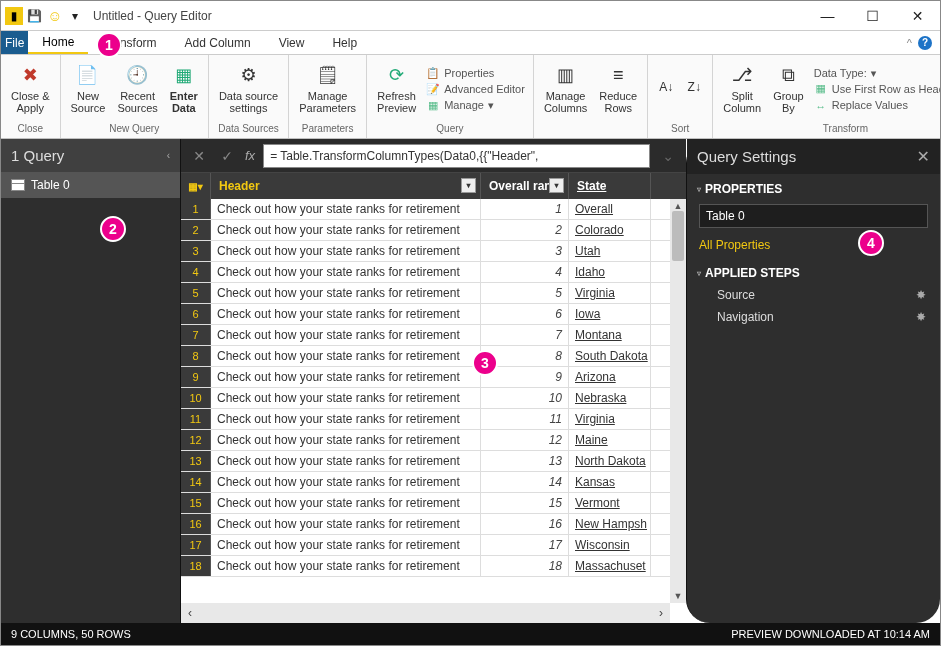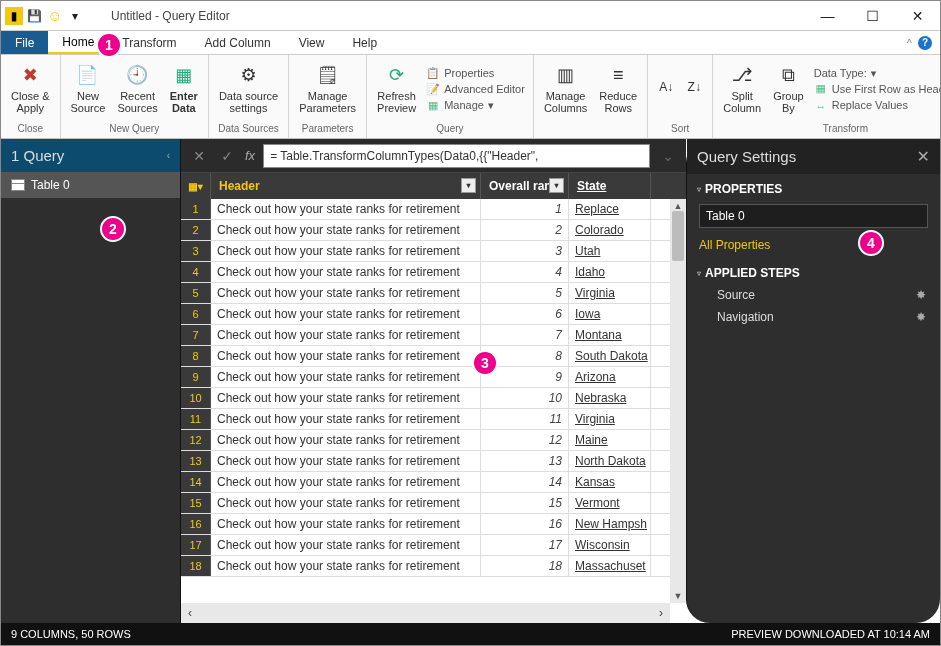--- a/index.html
+++ b/index.html
@@ -1,43 +1,43 @@
 <!DOCTYPE html>
 <html><head>
 <meta charset="utf-8">
 <style>
 * { margin: 0; padding: 0; box-sizing: border-box; font-family: "Segoe UI", Tahoma, sans-serif; }
 body { width: 941px; height: 646px; overflow: hidden; background: #fff; font-size: 12px; color: #222; display: flex; flex-direction: column; border: 1px solid #888; }
 .titlebar { height: 30px; display: flex; align-items: center; background: #fff; border-bottom: 1px solid #ccc; padding: 0 4px; position: relative; }
 .titlebar .qat { display: flex; align-items: center; gap: 4px; }
 .titlebar .qat-icon { width: 16px; height: 16px; display: inline-flex; align-items: center; justify-content: center; font-size: 12px; }
-.titlebar .title { margin-left: 28px; font-size: 12px; color: #444; }
+.titlebar .title { margin-left: 10px; font-size: 12px; color: #444; }
 .window-controls { position: absolute; right: 0; top: 0; display: flex; height: 30px; }
 .window-controls div { width: 45px; display: flex; align-items: center; justify-content: center; font-size: 14px; cursor: pointer; }
 
 .ribbon-tabs { display: flex; align-items: center; height: 24px; background: #fff; border-bottom: 1px solid #ccc; }
-.ribbon-tabs .file-tab { background: #1a5c8f; color: #fff; padding: 0 14px; height: 100%; display: flex; align-items: center; font-size: 12px; }
+.ribbon-tabs .file-tab { background: #1a5c8f; color: #fff; padding: 0 4px; height: 100%; display: flex; align-items: center; font-size: 12px; }
 .ribbon-tabs .tab { padding: 0 14px; height: 100%; display: flex; align-items: center; cursor: pointer; font-size: 12px; color: #333; }
 .ribbon-tabs .active { border-bottom: 2px solid #f2c811; color: #000; }
 .ribbon-tabs .right-area { margin-left: auto; display: flex; align-items: center; padding-right: 8px; gap: 6px; }
 .help-circle { width: 14px; height: 14px; border-radius: 50%; background: #1d73c7; color: #fff; font-size: 10px; display: inline-flex; align-items: center; justify-content: center; font-weight: bold; }
 
 .ribbon { display: flex; background: #fafafa; border-bottom: 1px solid #c0c0c0; height: 84px; }
 .ribbon-group { display: flex; flex-direction: column; border-right: 1px solid #d4d4d4; padding: 2px 4px; }
 .ribbon-group .buttons { display: flex; flex: 1; }
 .ribbon-group .group-label { text-align: center; font-size: 10px; color: #666; padding: 2px 0; }
 .rib-btn { display: flex; flex-direction: column; align-items: center; justify-content: center; padding: 2px 6px; font-size: 11px; color: #333; cursor: pointer; text-align: center; line-height: 1.1; }
 .rib-btn .ico { width: 24px; height: 24px; display: flex; align-items: center; justify-content: center; margin-bottom: 2px; font-size: 18px; }
 .stack-btns { display: flex; flex-direction: column; justify-content: center; font-size: 11px; color: #555; }
 .stack-btns div { display: flex; align-items: center; gap: 4px; padding: 1px 4px; cursor: pointer; white-space: nowrap; }
 .stack-btns .sm-ico { width: 14px; height: 14px; display: inline-flex; align-items: center; justify-content: center; font-size: 11px; color: #5b8; }
 
 .main-area { flex: 1; display: flex; min-height: 0; }
 .left-panel { width: 180px; background: #2e2e2e; color: #ddd; display: flex; flex-direction: column; border-right: 1px solid #111; }
-.left-header { background: #0c4a6e; padding: 8px 10px; font-size: 15px; display: flex; align-items: center; justify-content: space-between; }
+.left-header { background: #404040; padding: 8px 10px; font-size: 15px; display: flex; align-items: center; justify-content: space-between; }
 .query-item { background: #444; color: #fff; padding: 6px 10px; display: flex; align-items: center; gap: 6px; font-size: 12px; cursor: pointer; }
 .query-item.selected { background: #555; }
 .table-ico { width: 14px; height: 12px; background: #fff; border: 1px solid #888; display: inline-block; position: relative; }
 .table-ico::before { content: ''; position: absolute; top: 3px; left: 0; right: 0; height: 1px; background: #888; }
 
 .center-panel { flex: 1; display: flex; flex-direction: column; background: #2b2b2b; min-width: 0; }
 .formula-bar { height: 34px; background: #2b2b2b; display: flex; align-items: center; padding: 4px 8px; gap: 8px; border-bottom: 1px solid #444; }
 .formula-bar .fb-btn { color: #888; font-size: 14px; cursor: pointer; width: 20px; text-align: center; }
 .fx-label { color: #aaa; font-style: italic; font-size: 13px; }
 .formula-input { flex: 1; background: #fff; border: 1px solid #888; padding: 4px 6px; font-size: 12px; color: #333; height: 24px; display: flex; align-items: center; overflow: hidden; white-space: nowrap; }
@@ -281,21 +281,21 @@
             </div>
           <div class="gh-cell col-state-w" style="color:#fff;">
               <span>State</span>
             </div>
         </div>
         <div class="grid-body" id="grid-body">
             <div class="grid-row">
               <div class="rownum">1</div>
               <div class="cell col-header-w">Check out how your state ranks for retirement</div>
               <div class="cell rank col-rank-w">1</div>
-              <div class="cell state col-state-w">Replace</div>
+              <div class="cell state col-state-w">Overall</div>
             </div>
             <div class="grid-row">
               <div class="rownum">2</div>
               <div class="cell col-header-w">Check out how your state ranks for retirement</div>
               <div class="cell rank col-rank-w">2</div>
               <div class="cell state col-state-w">Colorado</div>
             </div>
             <div class="grid-row">
               <div class="rownum">3</div>
               <div class="cell col-header-w">Check out how your state ranks for retirement</div>

